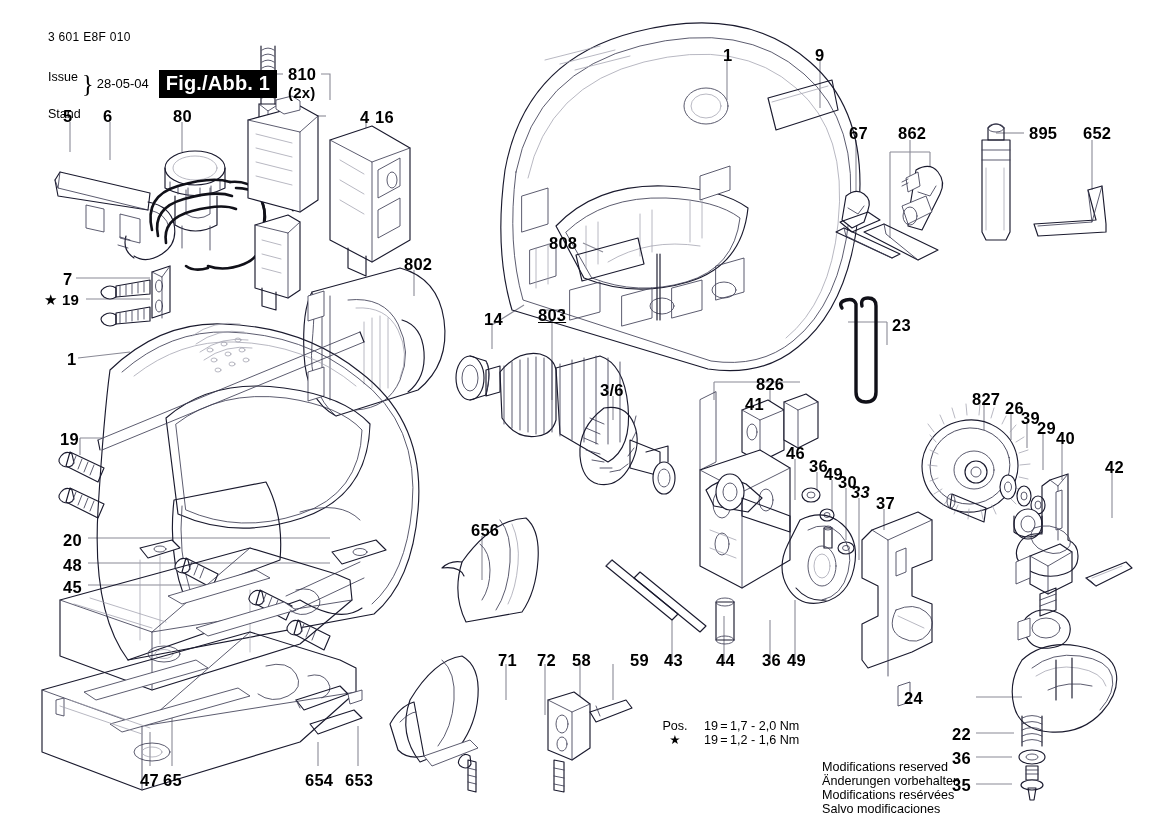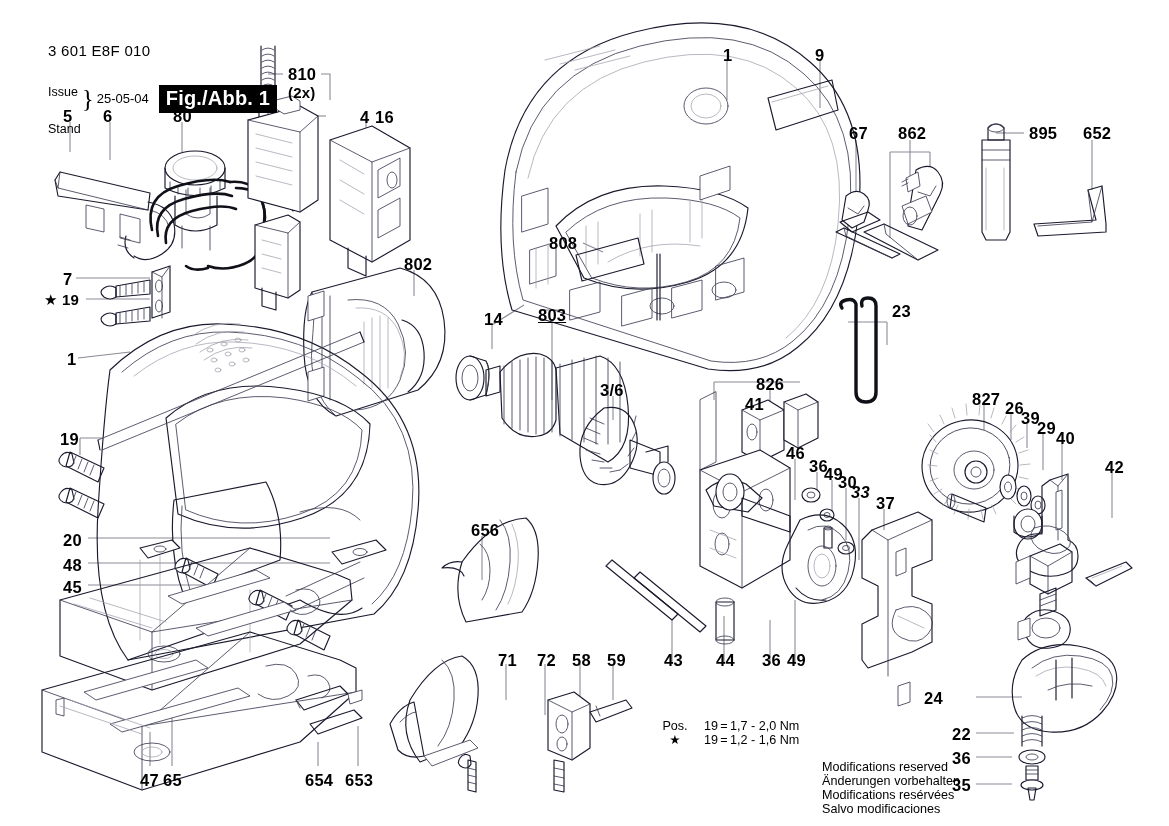--- a/index.html
+++ b/index.html
@@ -3,21 +3,21 @@
 <meta charset="utf-8">
 <style>
   html,body{margin:0;padding:0;background:#fff;}
   body{width:1169px;height:826px;position:relative;overflow:hidden;
        font-family:"Liberation Sans","DejaVu Sans",sans-serif;color:#000;}
   #sheet{position:absolute;inset:0;background:#fff;}
   svg#art{position:absolute;left:0;top:0;width:1169px;height:826px;}
 
   
   .hdr{position:absolute;left:48px;top:30px;}
-  .hdr .matnr{font-size:15px;letter-spacing:.3px;white-space:nowrap;margin-top:12px;}
+  .hdr .matnr{font-size:12px;letter-spacing:.3px;white-space:nowrap;}
   .hdr .row2{display:flex;align-items:center;margin-top:3px;}
   .issue{font-size:12.5px;line-height:12.5px;}
   .issue div{white-space:nowrap;margin-top:24px;}
   .brace{font-size:25px;line-height:25px;margin:0 3px 0 1px;font-family:"Liberation Serif",serif;}
   .date{font-size:13px;margin-right:10px;white-space:nowrap;}
   .figbadge{background:#000;color:#fff;font-size:20px;font-weight:bold;
             padding:2px 7px 3px 7px;white-space:nowrap;letter-spacing:.2px;}
 
   
   .lbl{position:absolute;font-size:16.5px;font-weight:bold;white-space:nowrap;
@@ -571,21 +571,21 @@
   </svg>
 
   <div class="hdr">
     <div class="matnr">3 601 E8F 010</div>
     <div class="row2">
       <div class="issue">
         <div>Issue</div>
         <div>Stand</div>
       </div>
       <div class="brace">}</div>
-      <div class="date">25-05-04</div>
+      <div class="date">28-05-04</div>
       <div class="figbadge">Fig./Abb. 1</div>
     </div>
   </div>
 
   <div id="callouts">
       <div class="lbl" style="left: 63px; top: 108px;">5</div>
       <div class="lbl" style="left: 103px; top: 108px;">6</div>
       <div class="lbl" style="left: 173px; top: 108px;">80</div>
       <div class="lbl" style="left: 288px; top: 66px;">810</div>
       <div class="lbl sm" style="left: 288px; top: 85px;">(2x)</div>
@@ -596,21 +596,21 @@
       <div class="lbl" style="left: 849px; top: 125px;">67</div>
       <div class="lbl" style="left: 898px; top: 125px;">862</div>
       <div class="lbl" style="left: 1029px; top: 125px;">895</div>
       <div class="lbl" style="left: 1083px; top: 125px;">652</div>
       <div class="lbl" style="left: 549px; top: 235px;">808</div>
       <div class="lbl" style="left: 63px; top: 271px;">7</div>
       <div class="lbl sm" style="left: 44px; top: 292px;">★ 19</div>
       <div class="lbl" style="left: 404px; top: 256px;">802</div>
       <div class="lbl" style="left: 484px; top: 311px;">14</div>
       <div class="lbl" style="left: 538px; top: 307px; text-decoration: underline;">803</div>
-      <div class="lbl" style="left: 892px; top: 303px;">23</div>
+      <div class="lbl" style="left: 892px; top: 317px;">23</div>
       <div class="lbl" style="left: 600px; top: 382px;">3/6</div>
       <div class="lbl" style="left: 756px; top: 376px;">826</div>
       <div class="lbl" style="left: 745px; top: 396px;">41</div>
       <div class="lbl" style="left: 972px; top: 391px;">827</div>
       <div class="lbl" style="left: 1005px; top: 400px;">26</div>
       <div class="lbl" style="left: 1021px; top: 410px;">39</div>
       <div class="lbl" style="left: 1037px; top: 420px;">29</div>
       <div class="lbl" style="left: 1056px; top: 430px;">40</div>
       <div class="lbl" style="left: 67px; top: 351px;">1</div>
       <div class="lbl" style="left: 786px; top: 445px;">46</div>
@@ -621,26 +621,26 @@
       <div class="lbl" style="left: 876px; top: 495px;">37</div>
       <div class="lbl" style="left: 1105px; top: 459px;">42</div>
       <div class="lbl" style="left: 60px; top: 431px;">19</div>
       <div class="lbl" style="left: 63px; top: 532px;">20</div>
       <div class="lbl" style="left: 63px; top: 557px;">48</div>
       <div class="lbl" style="left: 63px; top: 579px;">45</div>
       <div class="lbl" style="left: 471px; top: 522px;">656</div>
       <div class="lbl" style="left: 498px; top: 652px;">71</div>
       <div class="lbl" style="left: 537px; top: 652px;">72</div>
       <div class="lbl" style="left: 572px; top: 652px;">58</div>
-      <div class="lbl" style="left: 607px; top: 652px;">59</div>
+      <div class="lbl" style="left: 630px; top: 652px;">59</div>
       <div class="lbl" style="left: 664px; top: 652px;">43</div>
       <div class="lbl" style="left: 716px; top: 652px;">44</div>
       <div class="lbl" style="left: 762px; top: 652px;">36</div>
       <div class="lbl" style="left: 787px; top: 652px;">49</div>
-      <div class="lbl" style="left: 924px; top: 690px;">24</div>
+      <div class="lbl" style="left: 904px; top: 690px;">24</div>
       <div class="lbl" style="left: 952px; top: 726px;">22</div>
       <div class="lbl" style="left: 952px; top: 750px;">36</div>
       <div class="lbl" style="left: 952px; top: 777px;">35</div>
       <div class="lbl" style="left: 140px; top: 772px;">47</div>
       <div class="lbl" style="left: 163px; top: 772px;">65</div>
       <div class="lbl" style="left: 305px; top: 772px;">654</div>
       <div class="lbl" style="left: 345px; top: 772px;">653</div>
     </div>
 
   <div class="txtblk torque">

